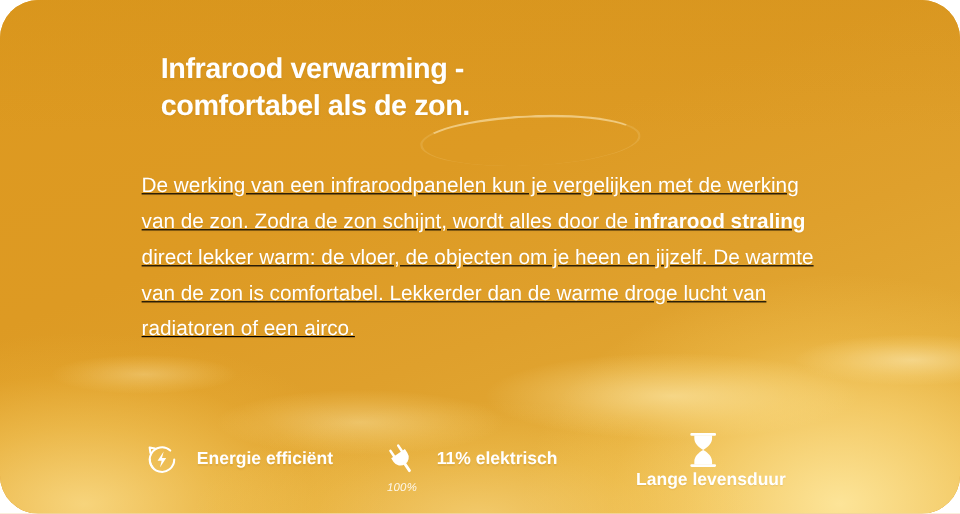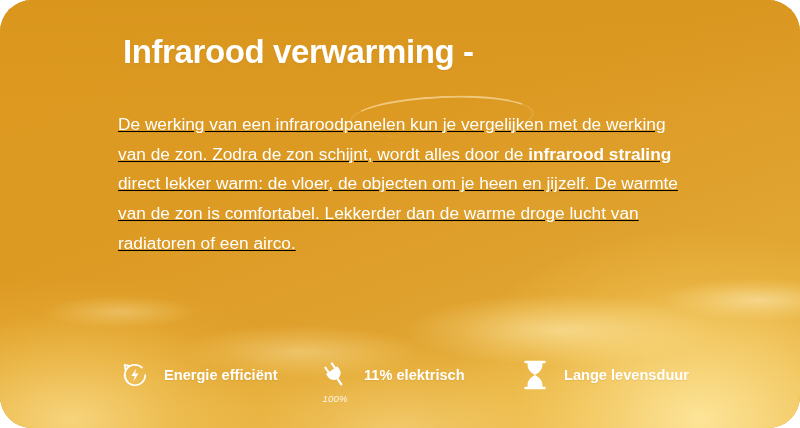--- a/index.html
+++ b/index.html
@@ -109,22 +109,22 @@
   
   .content {
     position: relative;
     z-index: 5;
     padding: 26px 0 0 118px;
     box-sizing: border-box;
     height: 100%;
   }
 
   h1 {
-    margin: 5px;
-    font-size: 33px;
+    margin: 16px;
+    font-size: 24px;
     line-height: 1.3;
     font-weight: bold;
     color: #FFFFFF;
     letter-spacing: -0.4px;
     max-width: 600px;
     text-shadow: 0 1px 2px rgba(160,105,10,0.16);
   }
   h1 .line { display: block; }
 
   .body-copy {
@@ -150,21 +150,21 @@
     top: 358px;
     display: flex;
     align-items: center;
     z-index: 6;
   }
   .feature {
     display: flex;
     align-items: center;
     margin-right: 32px;
   }
-  .feature:last-child { margin-right: 0; }
+  .feature:last-child { margin-right: 0; flex-direction: column; }
 
   .feature-icon {
     position: relative;
     width: 34px;
     height: 34px;
     display: flex;
     align-items: center;
     justify-content: center;
     flex: 0 0 auto;
     font-style: italic;
@@ -208,20 +208,21 @@
   <div class="bg-layer bg-cloud-2"></div>
   <div class="bg-layer bg-cloud-3"></div>
   <div class="bg-layer bg-cloud-4"></div>
   <div class="bg-layer bg-topshade"></div>
   <div class="heading-arc"></div>
 
   <div class="content">
 
     <h1>
       <span class="line">Infrarood verwarming -</span>
+      <span class="line">comfortabel als de zon.</span>
     </h1>
 
     <div class="body-copy">
       <p><span>De werking van een infraroodpanelen kun je vergelijken met de werking van de zon. Zodra de zon schijnt, wordt alles door de </span><b>infrarood straling</b><span> direct lekker warm: de vloer, de objecten om je heen en jijzelf. De warmte van de zon is comfortabel. Lekkerder dan de warme droge lucht van radiatoren of een airco.</span></p>
     </div>
 
   </div>
 
   <div class="features">
 

